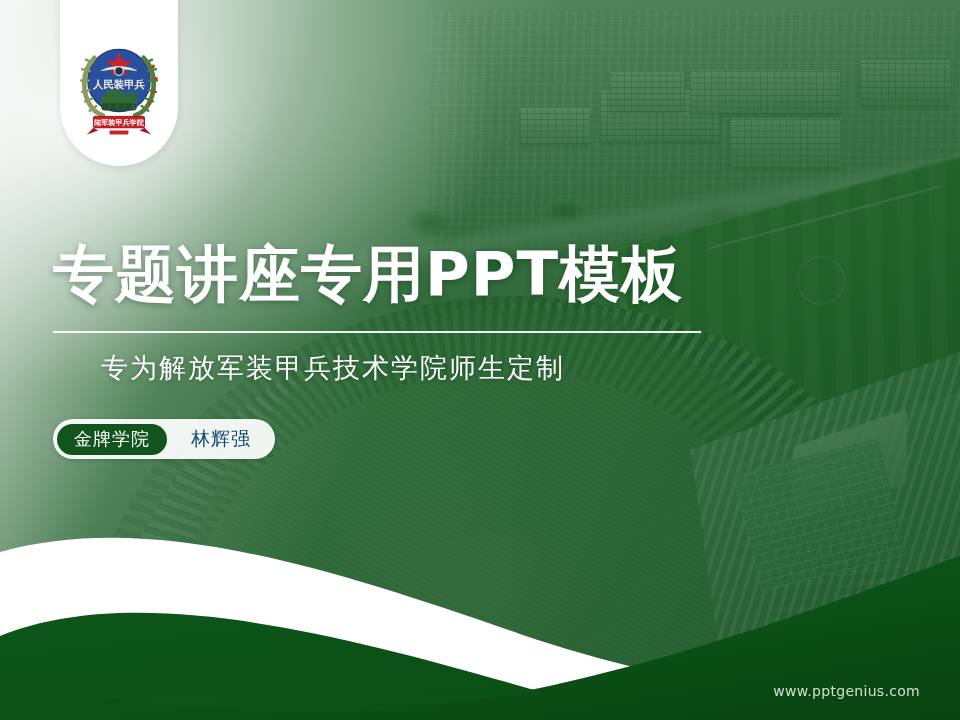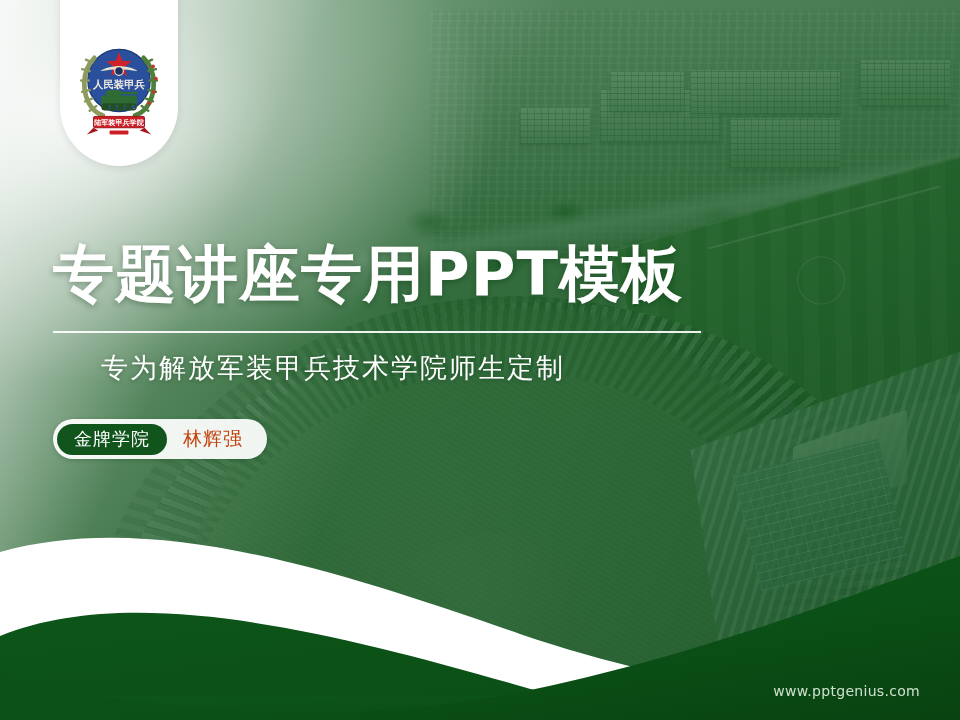--- a/index.html
+++ b/index.html
@@ -257,24 +257,24 @@
     background: #11551d;
     color: #ffffff;
     font-size: 18px;
     letter-spacing: 1px;
     border-radius: 17px;
     padding: 6px 17px 7px;
     line-height: 1;
     white-space: nowrap;
   }
   .pill-name {
-    color: #c2410c;
+    color: #0c4a6e;
     font-size: 19px;
     letter-spacing: 1px;
-    padding: 0 20px 0 16px;
+    padding: 0 20px 0 24px;
     white-space: nowrap;
   }
 
   
   .footer-left {
     position:absolute;
     left: 75px; bottom: 20px;
     font-size: 15px;
     color: #b8cbb6;
     letter-spacing: 1px;

